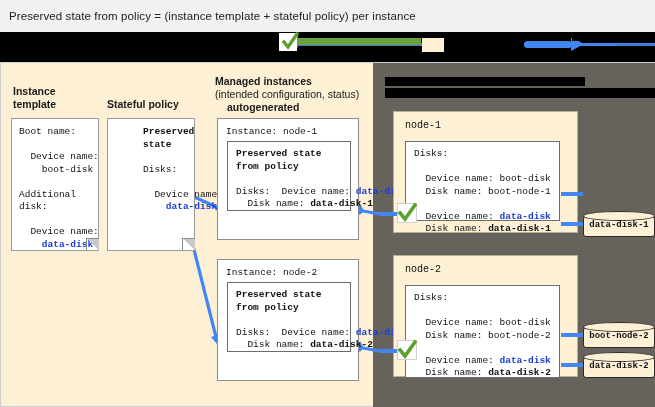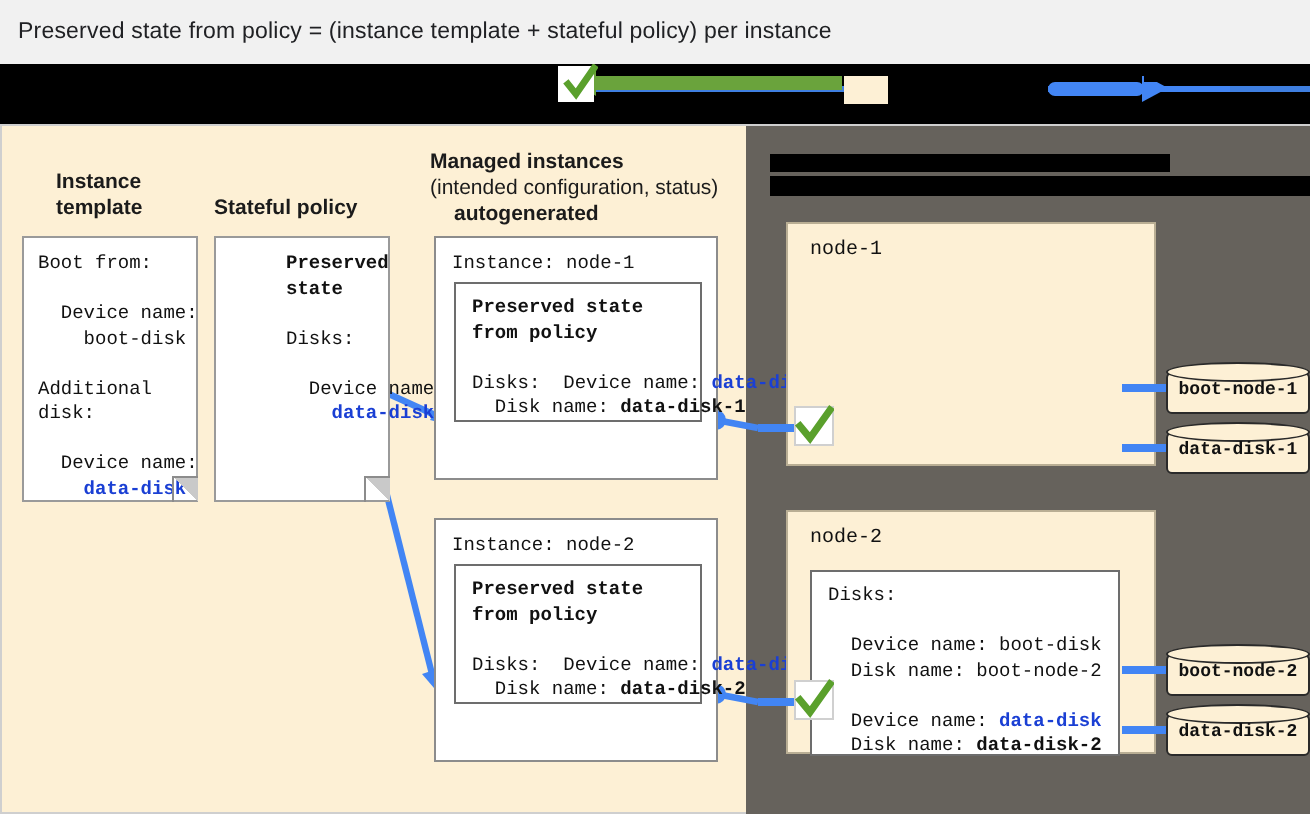--- a/index.html
+++ b/index.html
@@ -301,28 +301,28 @@
 
       <line x1="178" y1="127" x2="216" y2="278" stroke="#4285f4" stroke-width="3.2"></line>
       <polygon points="222,288 210,274 219,271" fill="#4285f4"></polygon>
 
       <circle cx="357" cy="147" r="5" fill="#4285f4"></circle>
       <line x1="357" y1="147" x2="378" y2="151" stroke="#4285f4" stroke-width="3.2"></line>
       <circle cx="357" cy="284" r="5" fill="#4285f4"></circle>
       <line x1="357" y1="284" x2="378" y2="288" stroke="#4285f4" stroke-width="3.2"></line>
     </svg>
 
-    <div class="col-head" style="left:12px; top:22px;margin-left:15px;">Instance
+    <div class="col-head" style="left:12px; top:22px;">Instance
 template</div>
     <div class="col-head" style="left:106px; top:35px;">Stateful policy</div>
     <div class="col-head" style="left:214px; top:12px;">Managed instances</div>
     <div class="col-head normal" style="left:214px; top:25px;">(intended configuration, status)</div>
     <div class="col-head" style="left:214px; top:38px;margin-left:12px;">autogenerated</div>
 
-    <div class="note" style="left:10px; top:55px; width:88px; height:133px;"><span>Boot from:</span>
+    <div class="note" style="left:10px; top:55px; width:88px; height:133px;"><span>Boot name:</span>
 <span> </span>
 <span>  Device name:</span>
 <span>    boot-disk</span>
 <span> </span>
 <span>Additional</span>
 <span>disk:</span>
 <span> </span>
 <span>  Device name:</span>
 <span class="blue">    data-disk</span></div>
     <div class="fold" style="left:85px; top:175px;"></div>
@@ -345,32 +345,34 @@
 
     <div class="pbox" style="left:216px; top:196px; width:142px; height:122px;"><span>Instance: node-2</span></div>
     <div class="inner-box" style="left:226px; top:219px; width:124px; height:70px;"><span class="bold">Preserved state
 from policy</span>
 <span> </span>
 <span>Disks:</span><span>  Device name: </span><span class="blue">data-disk</span>
 <span>  Disk name: </span><span class="bold">data-disk-2</span></div>
 
     <div class="node-panel" style="left:392px; top:48px; width:185px; height:122px;"></div>
     <div class="inst-label" style="left:404px; top:57px;text-align:right;">node-1</div>
+    <div class="inner-box" style="left:404px; top:78px; width:155px; height:80px;"><span>Disks:</span>
+<span> </span>
+<span>  Device name: boot-disk</span>
+<span>  Disk name: boot-node-1</span>
+<span> </span>
+<span>  Device name: </span><span class="blue">data-disk</span>
+<span>  Disk name: </span><span class="bold">data-disk-1</span></div>
     <div class="blue-stub" style="left:378px; top:149px; width:20px;"></div>
     <div class="check-box" style="left:396px; top:140px;"></div>
     <svg class="check-glyph" style="left:396px; top:139px;" viewBox="0 0 20 22">
       <path d="M3 11 L8 17 L18 3" stroke="#5aa02c" stroke-width="3.6" fill="none" stroke-linecap="square"></path>
     </svg>
 
     <div class="blue-stub" style="left:560px; top:129px; width:22px;"></div>
-    <div class="cyl" style="left:582px; top:118px;">
-      <div class="cyl-body"></div>
-      <div class="cyl-top"></div>
-      <div class="cyl-label">boot-node-1</div>
-    </div>
     <div class="blue-stub" style="left:560px; top:159px; width:22px;"></div>
     <div class="cyl" style="left:582px; top:148px;">
       <div class="cyl-body"></div>
       <div class="cyl-top"></div>
       <div class="cyl-label">data-disk-1</div>
     </div>
 
     <div class="node-panel" style="left:392px; top:192px; width:185px; height:122px;"></div>
     <div class="inst-label" style="left:404px; top:201px;">node-2</div>
     <div class="inner-box" style="left:404px; top:222px; width:155px; height:93px;"><span>Disks:</span>

